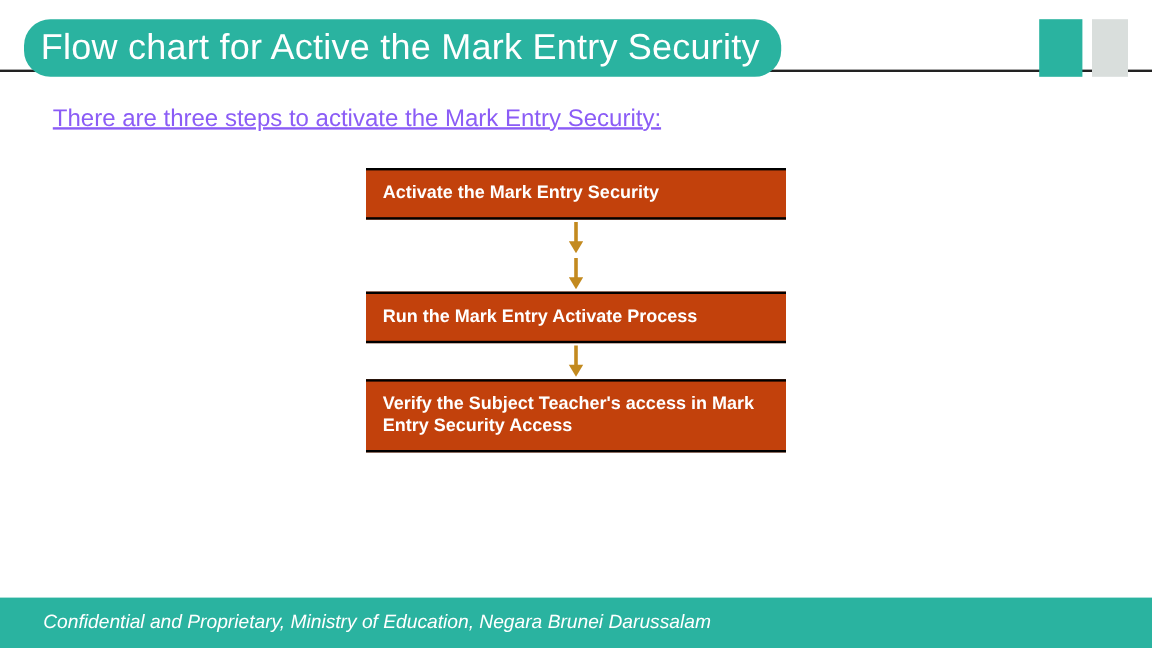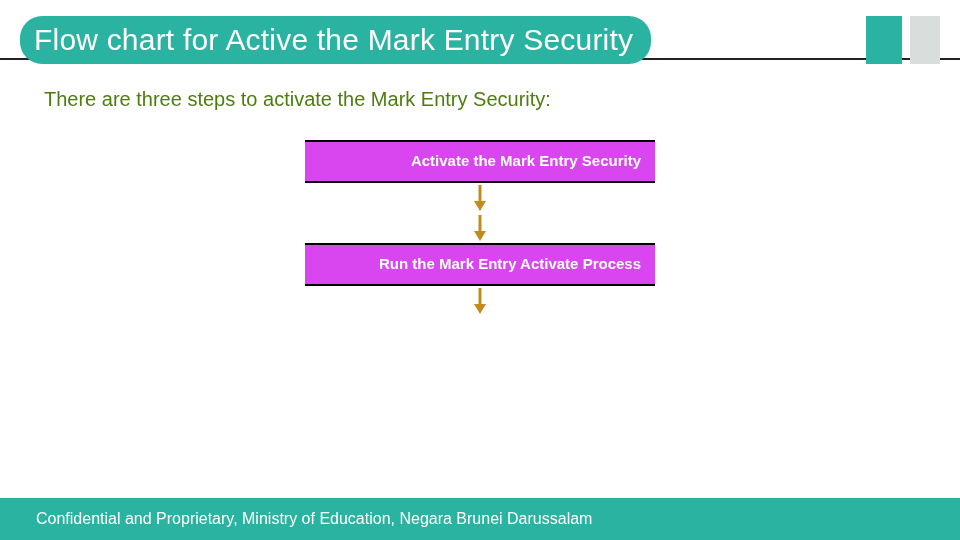--- a/index.html
+++ b/index.html
@@ -7,28 +7,28 @@
   .slide { position: relative; width: 960px; height: 540px; }
 
   
   .title-row { position: absolute; top: 12px; left: 0; width: 960px; height: 52px; }
   .title-underline { position: absolute; left: 0; top: 46px; width: 960px; height: 2px; background: #222; }
   .title-bar { position: absolute; left: 20px; top: 4px; height: 48px; background: #2ab3a0; display: flex; align-items: center; padding: 0 18px 0 14px; border-radius: 22px; }
   .title-text { color: #fff; font-size: 30px; font-weight: 500; letter-spacing: .2px; white-space: nowrap; }
   .title-deco-1 { position: absolute; right: 58px; top: 4px; width: 36px; height: 48px; background: #2ab3a0; }
   .title-deco-2 { position: absolute; right: 20px; top: 4px; width: 30px; height: 48px; background: #d9dedc; }
 
-  .subtitle { position: absolute; left: 44px; top: 88px; font-size: 20px; color: #4d7c0f; }
+  .subtitle { position: absolute; left: 44px; top: 88px; font-size: 20px; color: #8b5cf6; text-decoration: underline; }
 
   .flow { position: absolute; left: 0; width: 960px; top: 140px; display: flex; flex-direction: column; align-items: center; }
-  .step { width: 350px; background: #d946ef; color: #fff; text-align: right; font-size: 15px; font-weight: 600; padding: 10px 14px; border-top: 2px solid #000; border-bottom: 2px solid #000; line-height: 1.25; }
+  .step { width: 350px; background: #c2410c; color: #fff; text-align: left; font-size: 15px; font-weight: 600; padding: 10px 14px; border-top: 2px solid #000; border-bottom: 2px solid #000; line-height: 1.25; }
   .arrow { height: 30px; display: flex; align-items: center; justify-content: center; }
   .arrow svg { display: block; }
 
-  .footer { position: absolute; left: 0; bottom: 0; width: 960px; height: 42px; background: #2ab3a0; display: flex; align-items: center; padding-left: 36px; }
+  .footer { position: absolute; left: 0; bottom: 0; width: 960px; height: 42px; background: #2ab3a0; display: flex; align-items: center; padding-left: 36px; font-style: italic; }
   .footer-text { color: #fff; font-size: 16px; }
 </style>
 </head>
 <body>
 
 <div class="slide">
 
   <div class="title-row">
     <div class="title-underline"></div>
     <div class="title-bar">
@@ -54,19 +54,20 @@
           <polygon points="2,18 14,18 8,28" fill="#c38a1f"></polygon>
         </svg>
     </div>
     <div class="step">Run the Mark Entry Activate Process</div>
     <div class="arrow">
       <svg width="16" height="30" viewBox="0 0 16 30">
           <line x1="8" y1="2" x2="8" y2="20" stroke="#c38a1f" stroke-width="3"></line>
           <polygon points="2,18 14,18 8,28" fill="#c38a1f"></polygon>
         </svg>
     </div>
+    <div class="step">Verify the Subject Teacher's access in Mark Entry Security Access</div>
   </div>
 
   <div class="footer">
     <span class="footer-text">Confidential and Proprietary, Ministry of Education, Negara Brunei Darussalam</span>
   </div>
 
 </div>
 
 </body></html>

